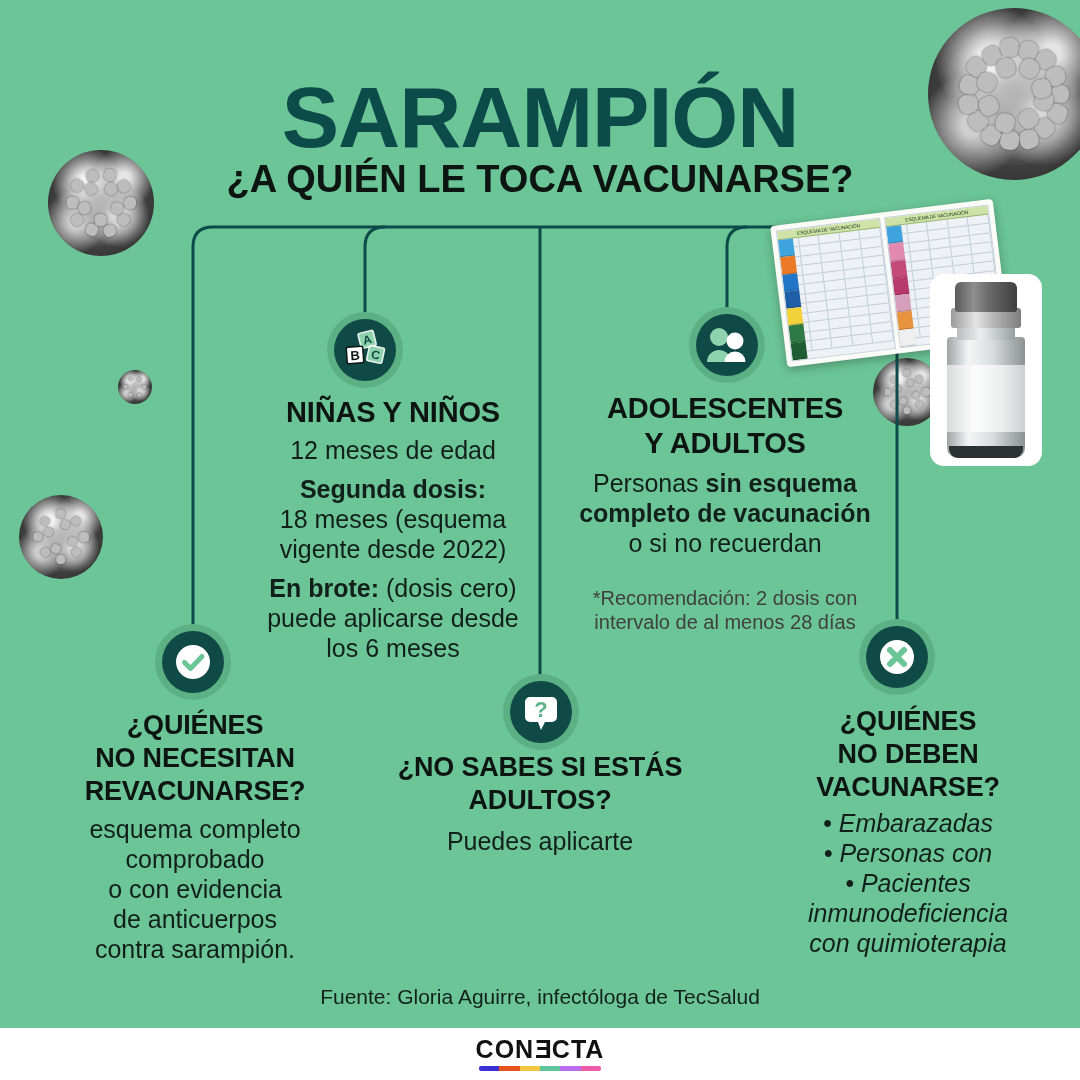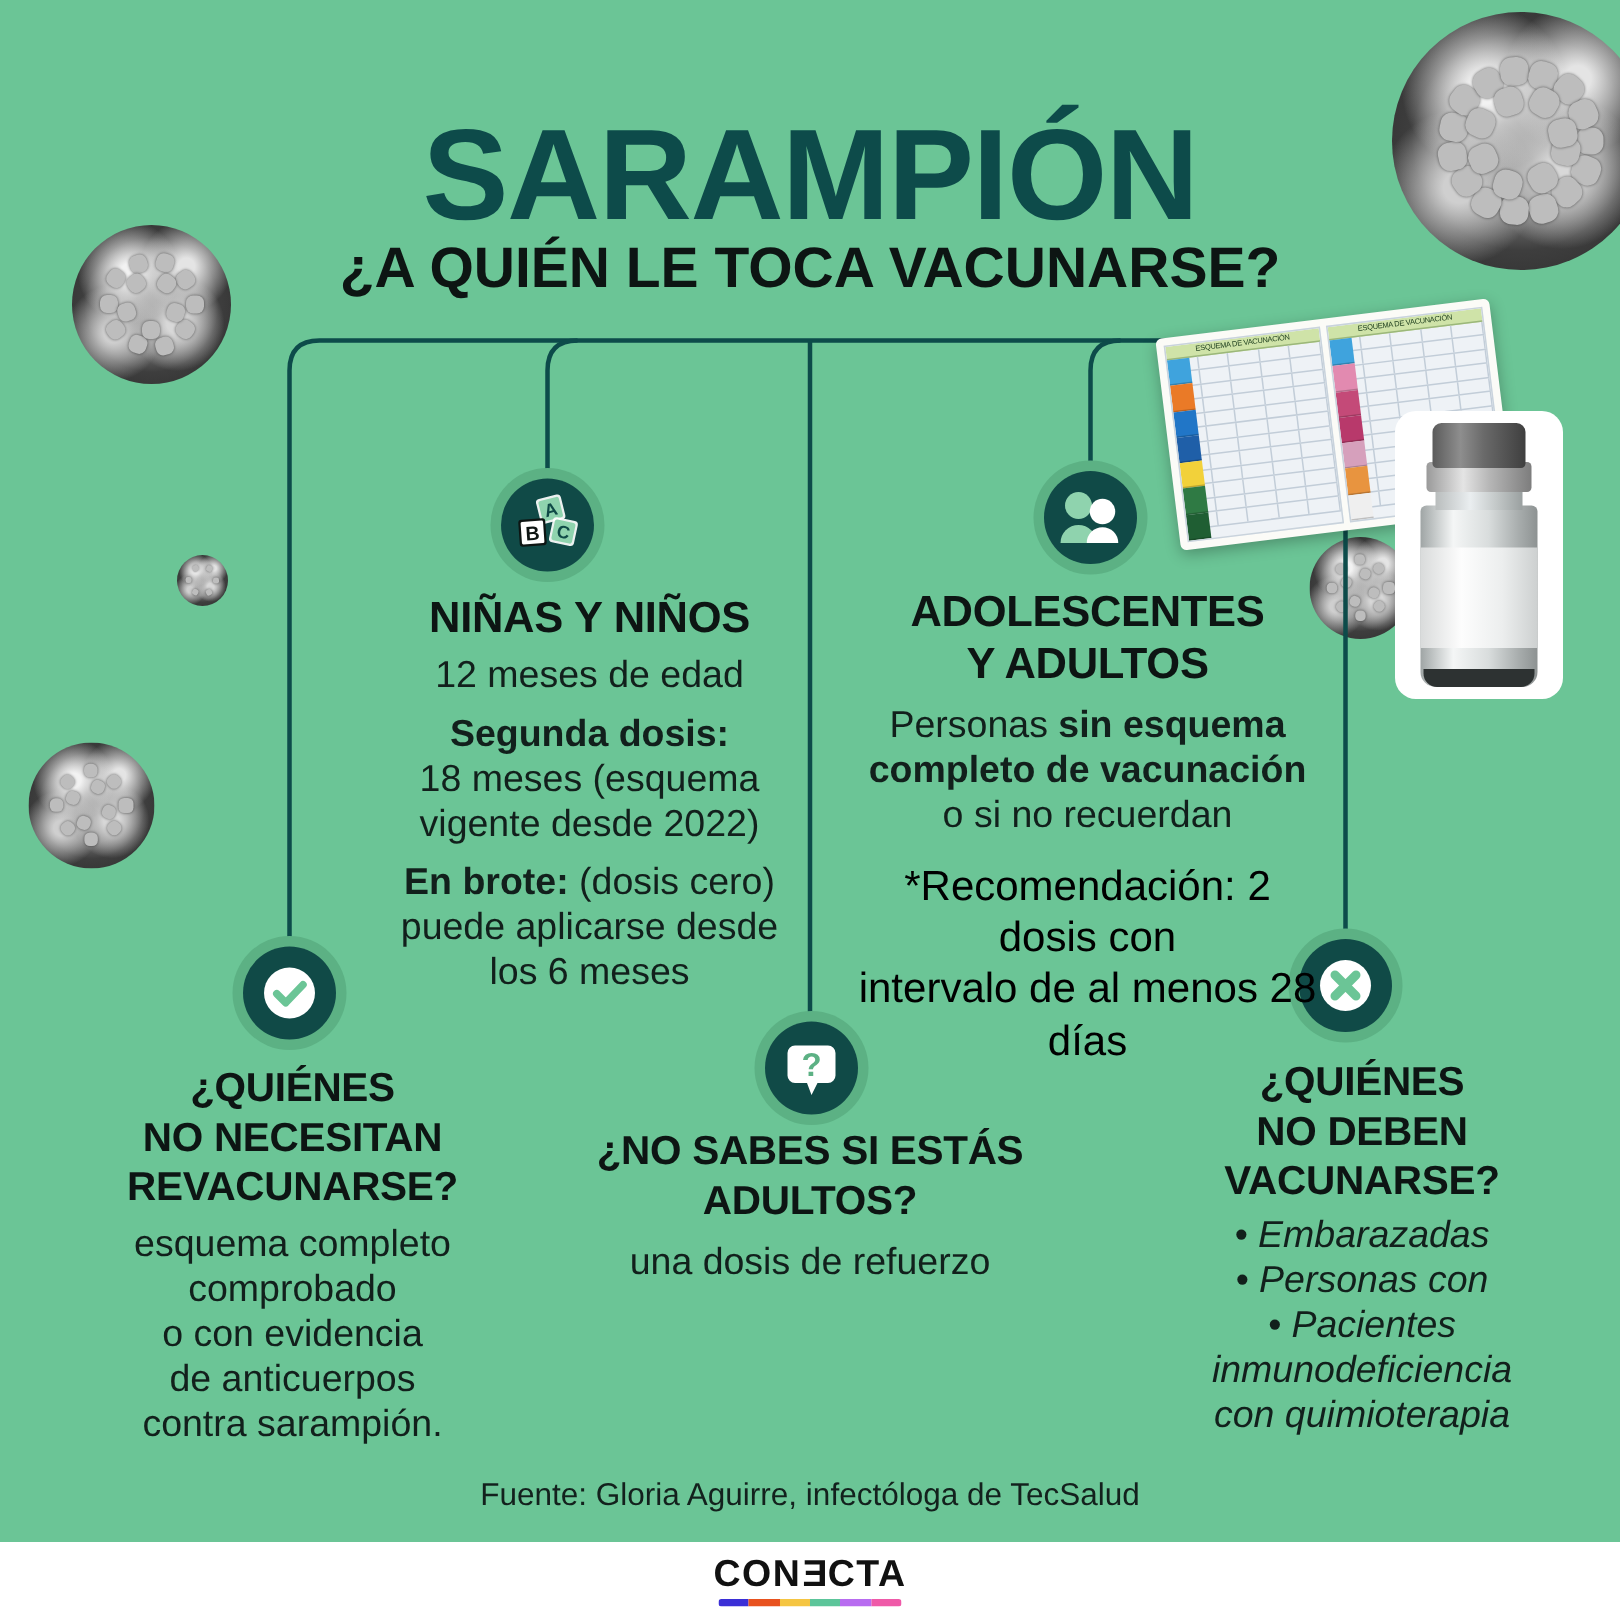--- a/index.html
+++ b/index.html
@@ -63,21 +63,21 @@
   
   .blk{position:absolute;text-align:center;color:#0d1513;}
   .blk .hd{
     font-weight:bold;font-size:27px;line-height:1.14;margin-bottom:6px;
     color:#0d1513;letter-spacing:-0.2px;
   }
   .blk .bd{
     font-size:25px;line-height:1.2;color:#12201c;
   }
   .blk .bd b{font-weight:bold;}
-  .blk .note{font-size:28px;line-height:1.22;color:#000000;margin-top:16px;}
+  .blk .note{font-size:20px;line-height:1.22;color:#404040;margin-top:28px;}
   .blk .hd.big{font-size:29px;}
   .spacer{height:9px;}
 
   
   .source{
     position:absolute;left:0;top:985px;width:1080px;text-align:center;
     font-size:21px;color:#13211d;
   }
 
   
@@ -595,21 +595,21 @@
       <div>o con evidencia</div>
       <div>de anticuerpos</div>
       <div>contra sarampión.</div>
     </div>
   </div>
 
   <div class="blk" style="left:370px;top:752px;width:340px;">
     <div class="hd">¿NO SABES SI ESTÁS</div>
     <div class="hd" style="margin-top:-4px;">ADULTOS?</div>
     <div class="bd" style="margin-top:10px;">
-      <div>una dosis de refuerzo</div>
+      <div>Puedes aplicarte</div>
     </div>
   </div>
 
   <div class="blk" style="left:748px;top:706px;width:320px;">
     <div class="hd">¿QUIÉNES</div>
     <div class="hd" style="margin-top:-4px;">NO DEBEN</div>
     <div class="hd" style="margin-top:-4px;">VACUNARSE?</div>
     <div class="bd" style="margin-top:0;font-style:italic;">
       <div>• Embarazadas</div>
       <div>• Personas con</div>

